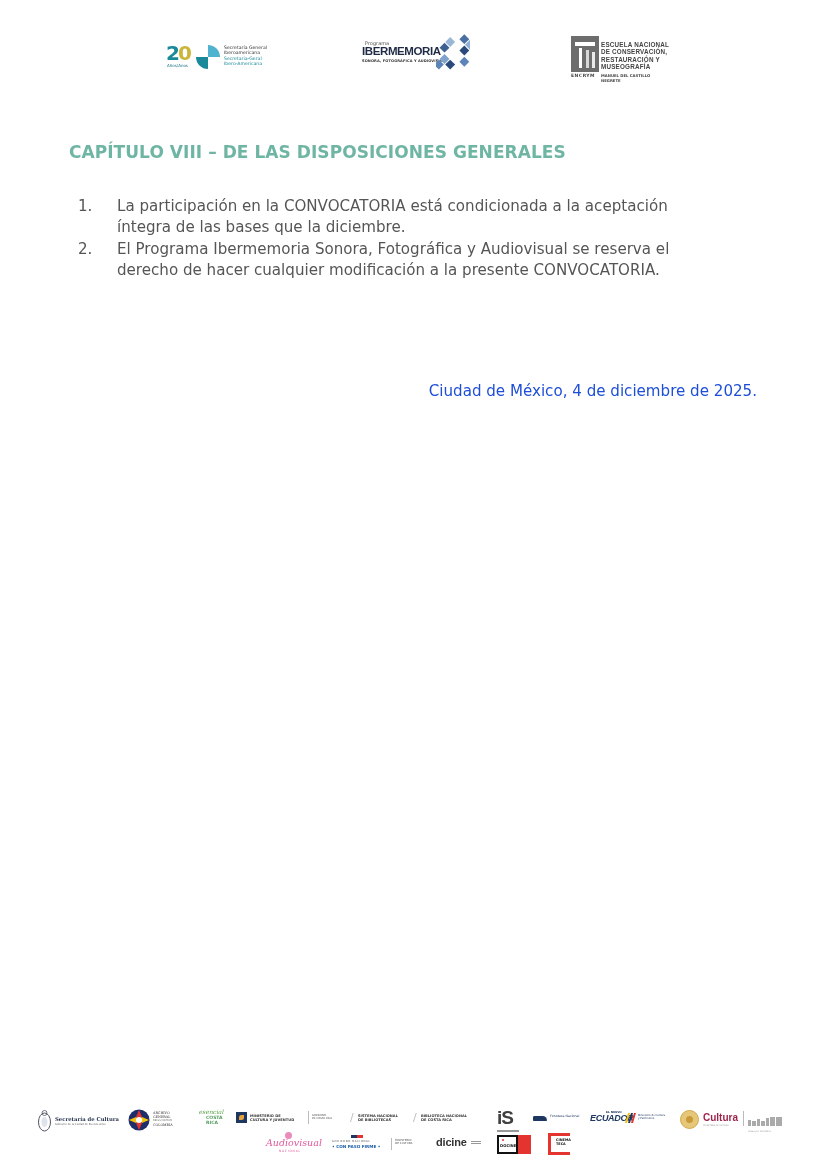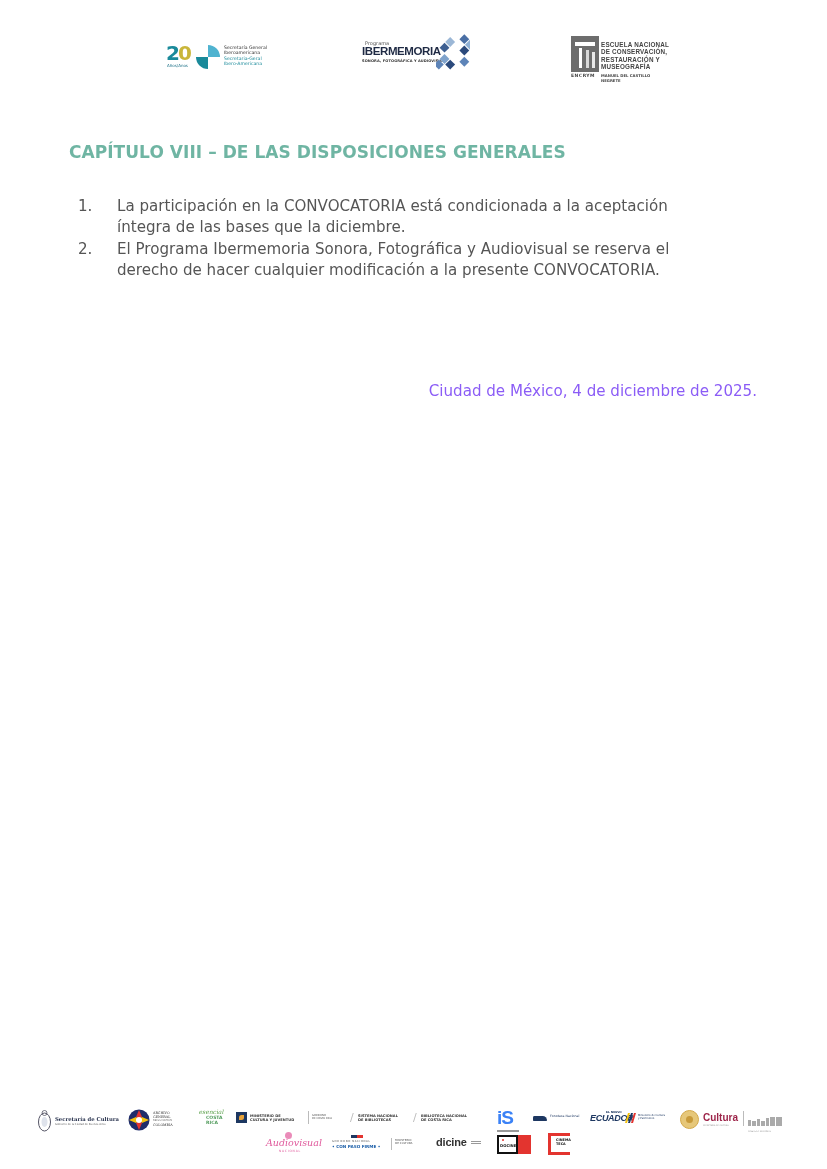--- a/index.html
+++ b/index.html
@@ -34,21 +34,21 @@
 
   
   #chapter-title { position: absolute; left: 69px; top: 142px; font-family: "DejaVu Sans", sans-serif; font-weight: bold; font-size: 17px; color: #6fb5a3; letter-spacing: 0.05px; white-space: nowrap; }
 
   .item { position: absolute; left: 78px; font-size: 15.1px; line-height: 20.5px; color: #555555; }
   .item .num { position: absolute; left: 0; top: 0; width: 30px; }
   .item .txt { position: absolute; left: 39px; top: 0; white-space: nowrap; }
   #item-1 { top: 196px; }
   #item-2 { top: 239px; }
 
-  #date-line { position: absolute; right: 70px; top: 382px; font-size: 15.1px; color: #8b5cf6; white-space: nowrap; }
+  #date-line { position: absolute; right: 70px; top: 382px; font-size: 15.1px; color: #1d4ed8; white-space: nowrap; }
 
   
   .ft { position: absolute; font-family: "DejaVu Sans", sans-serif; }
   .tiny { font-size: 3.6px; line-height: 4.2px; color: #333; font-weight: bold; }
   .sep { position: absolute; width: 1px; background: #bbb; }
 </style>
 </head>
 <body>
 
 <div id="logo-segib" class="hdr-logo">
@@ -177,21 +177,21 @@
   <div>SISTEMA NACIONAL</div>
   <div>DE BIBLIOTECAS</div>
 </div>
 <div class="ft" style="left:413px; top:1111px; font-size:11px; color:#bbb;">/</div>
 <div class="ft tiny" style="left:421px; top:1114px; white-space:nowrap;">
   <div>BIBLIOTECA NACIONAL</div>
   <div>DE COSTA RICA</div>
 </div>
 
 <div class="ft" style="left:497px; top:1108px; width:22px; height:24px;">
-  <div style="position:absolute; left:0; top:0; font-family:'Liberation Sans',sans-serif; font-size:19px; font-weight:bold; color:#3b82f6; letter-spacing:-1px; line-height:20px;">iS</div>
+  <div style="position:absolute; left:0; top:0; font-family:'Liberation Sans',sans-serif; font-size:19px; font-weight:bold; color:#404040; letter-spacing:-1px; line-height:20px;">iS</div>
   <div style="position:absolute; left:0; top:22px; width:22px; height:2px; background:#999;"></div>
 </div>
 
 <div class="ft" style="left:533px; top:1114px; width:52px; height:12px;">
   <div style="position:absolute; left:0; top:2px; width:14px; height:5px; background:#1d3761; border-radius:2px 6px 1px 1px;"></div>
   <div style="position:absolute; left:17px; top:1px; font-size:3.2px; line-height:3.8px; color:#1d3761; white-space:nowrap;">Fonoteca Nacional</div>
 </div>
 
 <div class="ft" style="left:590px; top:1110px; width:82px; height:18px;">
   <div style="position:absolute; left:16px; top:0; font-size:2.8px; font-weight:bold; color:#1d3761;">EL NUEVO</div>

